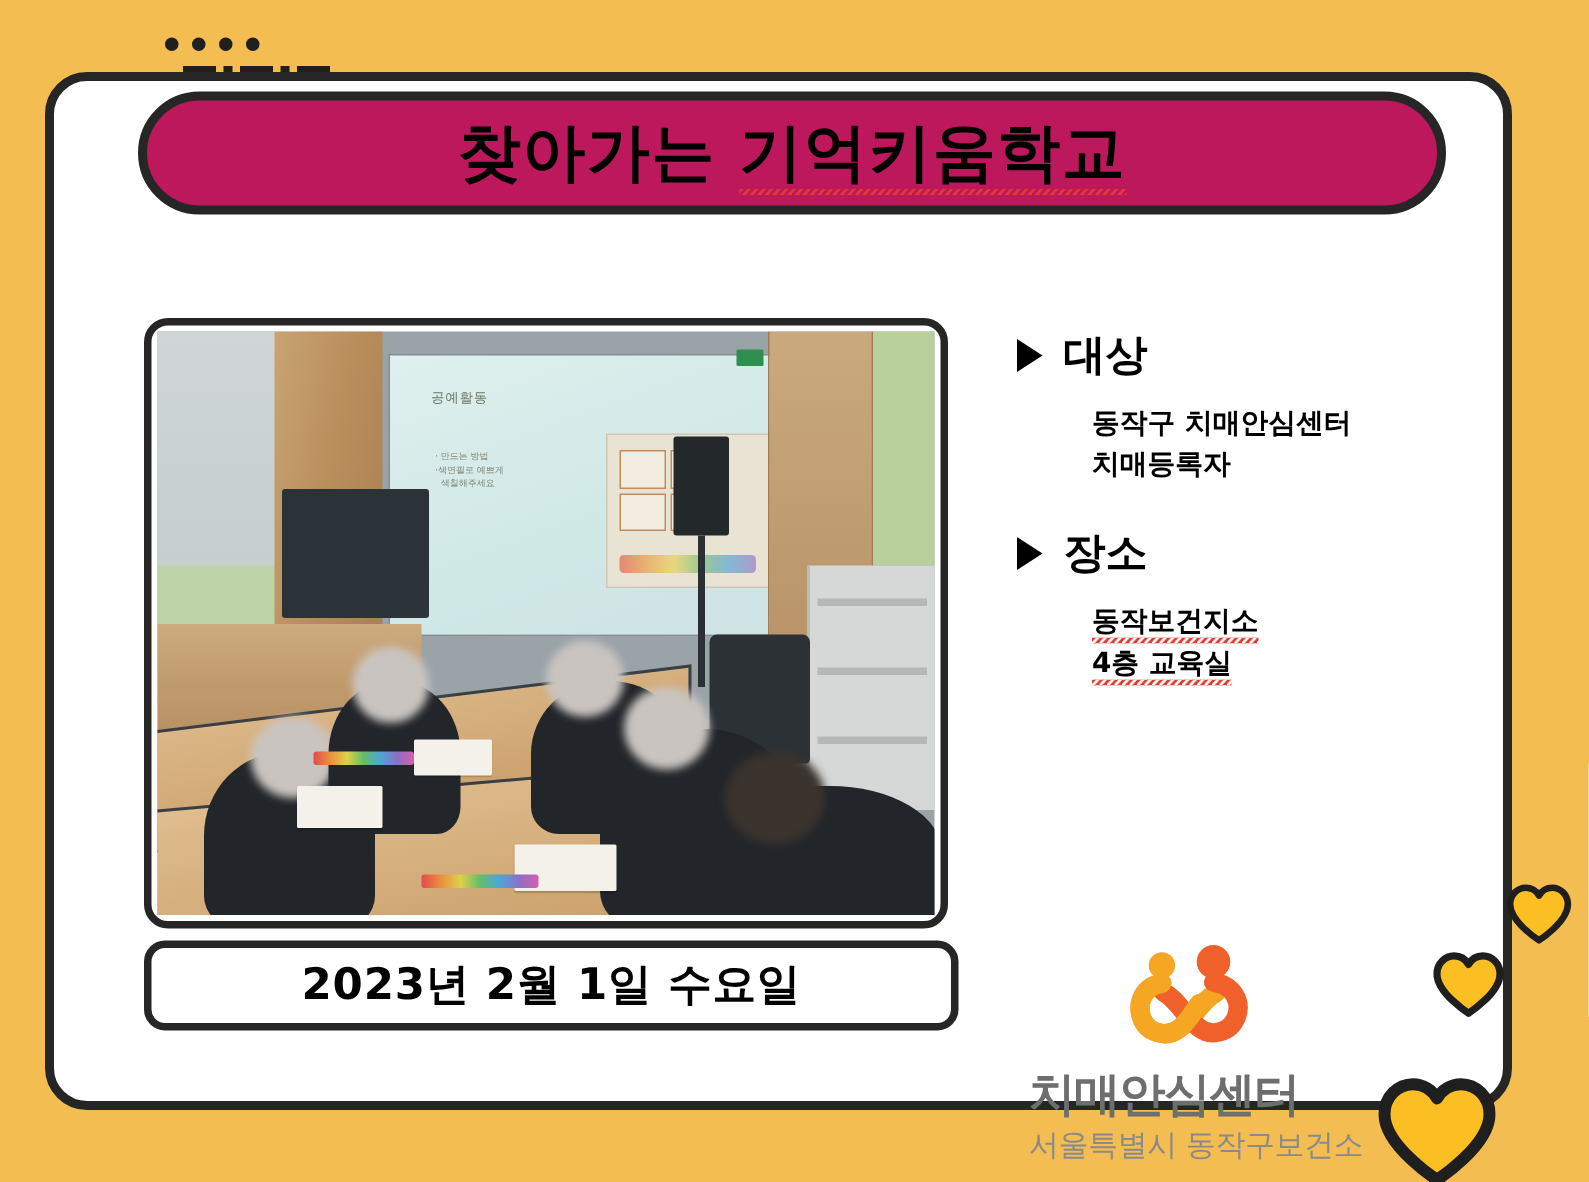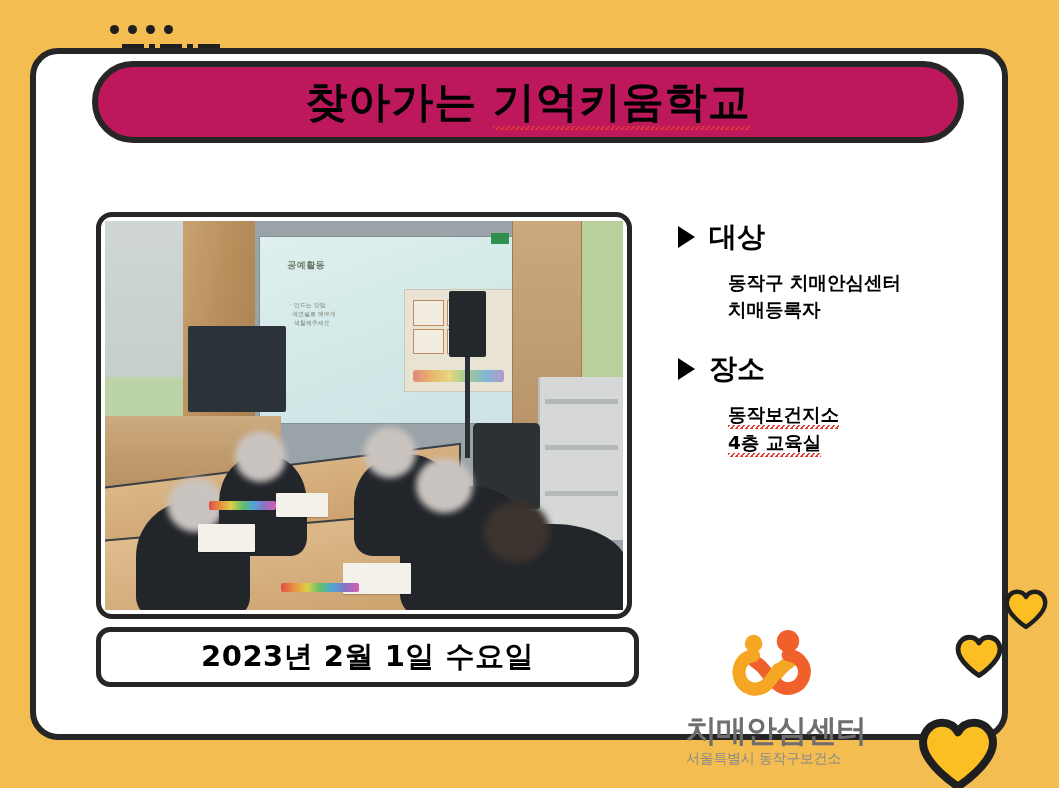--- a/index.html
+++ b/index.html
@@ -145,21 +145,21 @@
     position: absolute; left: 15%; top: 0; width: 14%; height: 62%;
     background: linear-gradient(100deg,#c9a373 0%, #b98f5c 45%, #a87f4f 100%);
   }
   .ph-screen {
     position: absolute; left: 30%; top: 4%; width: 52%; height: 48%;
     background: linear-gradient(160deg,#dff0ee 0%, #cfe8e6 60%, #cfe2e4 100%);
     box-shadow: 0 0 0 1px rgba(90,110,110,.35);
   }
   .ph-screen-title {
     position: absolute; left: 10%; top: 12%;
-    font-size: 9px; color: #6f7a6a; font-weight: bold;
+    font-size: 9px; color: #6f7a6a; font-weight: normal;
     letter-spacing: .5px;
   }
   .ph-screen-lines {
     position: absolute; left: 11%; top: 34%;
     font-size: 6px; color: #7d8578; line-height: 1.5;
   }
   .ph-screen-card {
     position: absolute; right: 6%; top: 28%;
     width: 40%; height: 54%;
     background: #e9e3d4;
@@ -333,21 +333,21 @@
   #logo-mark { width: 88px; height: 72px; flex: none; }
   #logo-text-wrap { display: flex; flex-direction: column; }
   #logo-name {
     font-size: 31px;
     font-weight: bold;
     color: #6E6E6E;
     letter-spacing: -1px;
     line-height: 1.05;
   }
   #logo-sub {
-    font-size: 14px;
+    font-size: 20px;
     color: #8A8A8A;
     letter-spacing: -.3px;
     margin-top: 3px;
   }
 
   
   .heart { position: absolute; z-index: 6; }
 </style>
 </head>
 <body>

